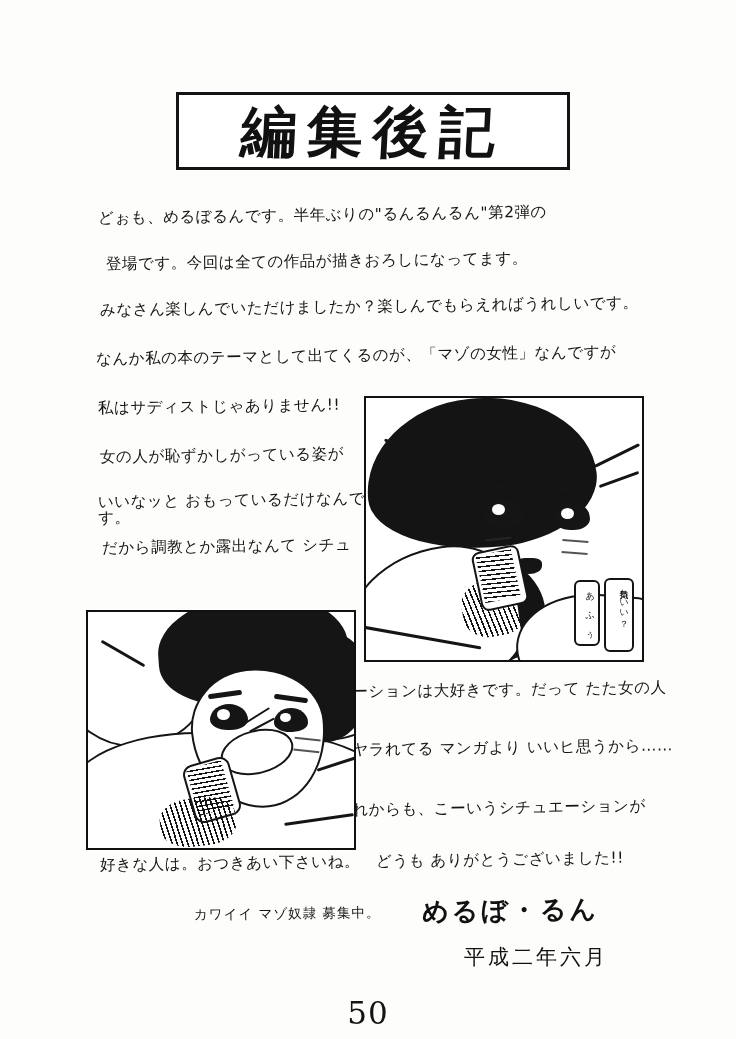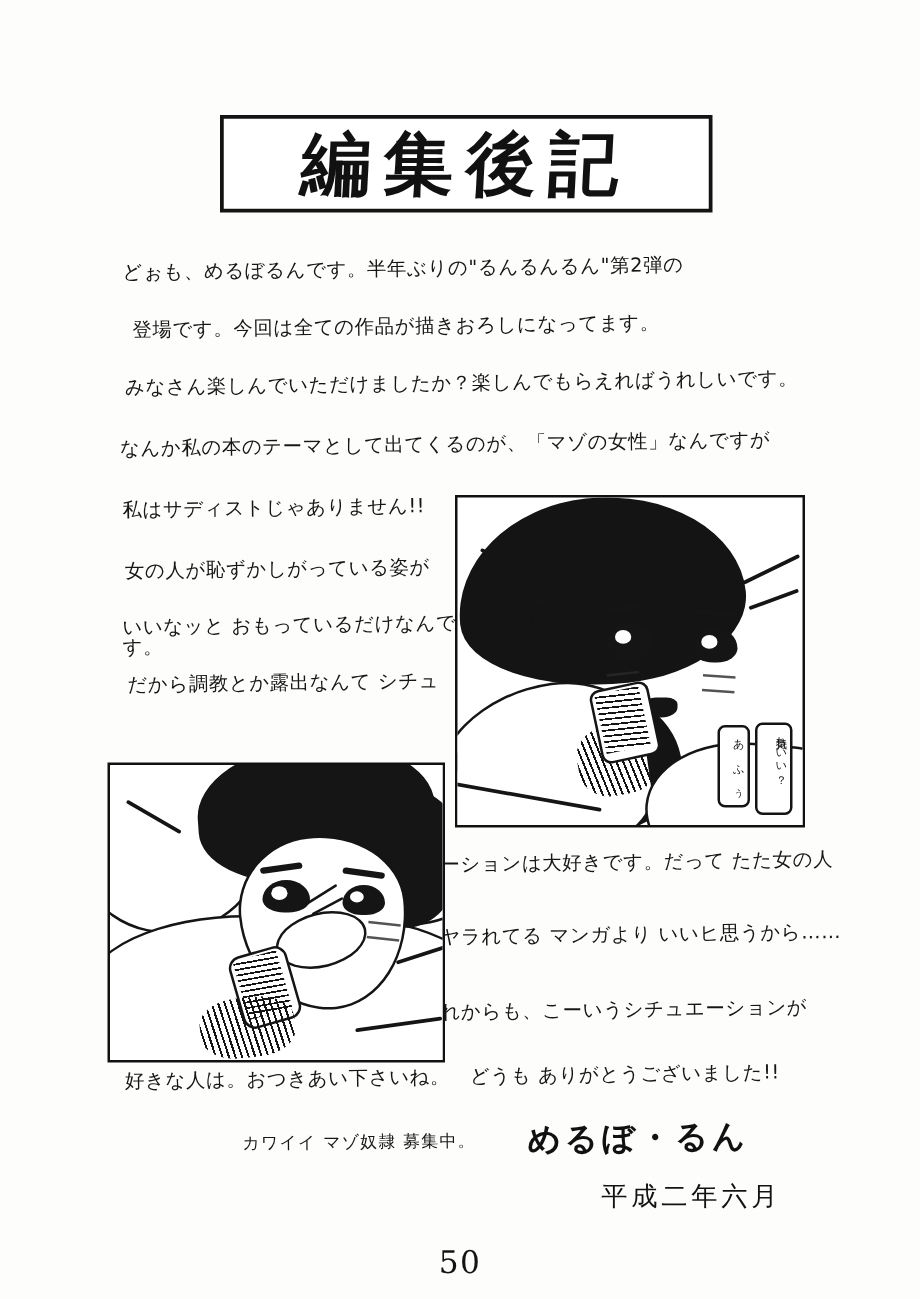--- a/index.html
+++ b/index.html
@@ -111,21 +111,20 @@
   }
   .date {
     position: absolute;
     left: 368px;
     top: 738px;
     font-family: "DejaVu Serif", serif;
     font-size: 21px;
     letter-spacing: 3px;
     color: #121212;
     white-space: nowrap;
-    margin-left: 17px;
   }
 
   
   .panel {
     position: absolute;
     border: 2.5px solid #111111;
     box-sizing: border-box;
     background: #ffffff;
     overflow: hidden;
   }
@@ -240,21 +239,21 @@
   }
 
   
   .page-number {
     position: absolute;
     left: 0;
     right: 0;
     top: 995px;
     text-align: center;
     font-family: "DejaVu Serif", serif;
-    font-size: 25px;
+    font-size: 31px;
     color: #141414;
     letter-spacing: 1px;
   }
 </style>
 </head>
 <body>
 
 <div class="page">
 
   <div class="title-box">

